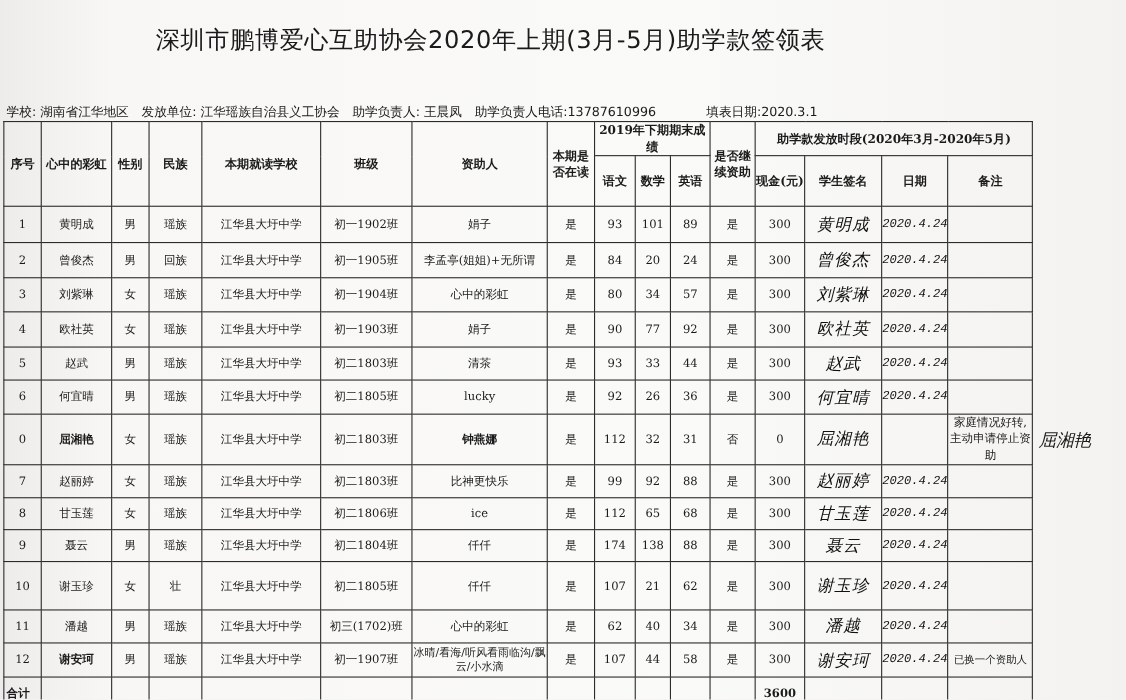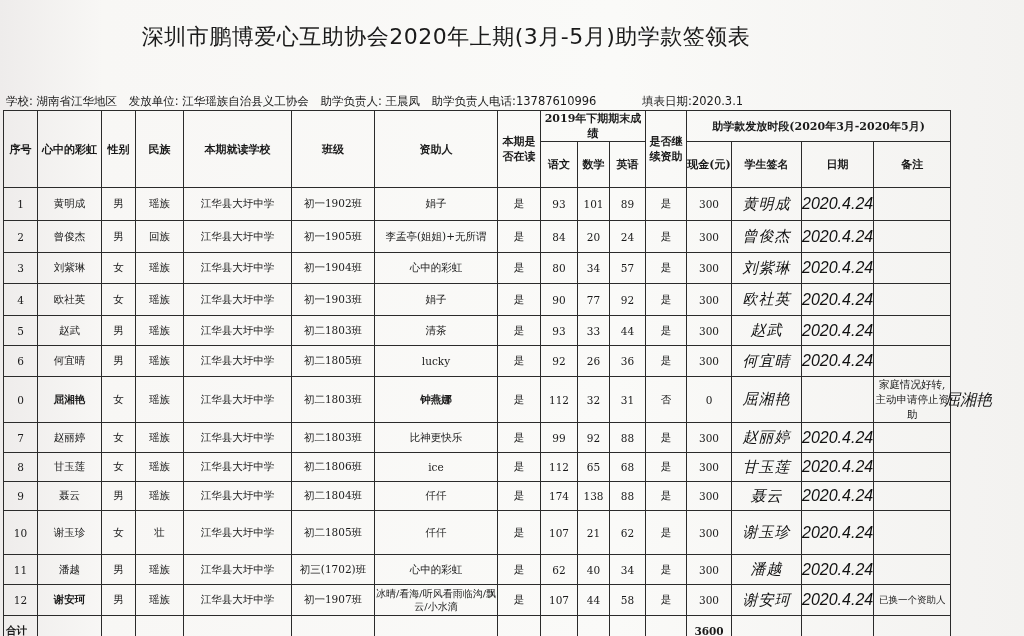--- a/index.html
+++ b/index.html
@@ -37,21 +37,21 @@
   }
   table.sheet td, table.sheet th {
     border: 1.5px solid #2b2b2b; text-align: center; vertical-align: middle;
     padding: 0; overflow: hidden; font-weight: normal;
   }
   table.sheet th { font-weight: bold; font-size: 11px; }
   .sig {
     font-family: "DejaVu Serif", serif; font-style: italic; font-size: 15px; color: #111;
     letter-spacing: 1px;
   }
-  .hdate { font-family: Liberation Sans, sans-serif; font-style: italic; font-size: 16px; color: #111; }
+  .hdate { font-family: Liberation Mono, monospace; font-style: italic; font-size: 11px; color: #111; }
   .note { font-size: 10.5px; font-weight: bold; line-height: 15px; }
   .margin-sig {
     position: absolute; left: 944px; top: 390px; font-style: italic; font-size: 16px;
     font-family: "DejaVu Serif", serif;
   }
   .sponsor-multi { font-size: 10px; line-height: 13px; }
 </style>
 </head>
 <body>
 

